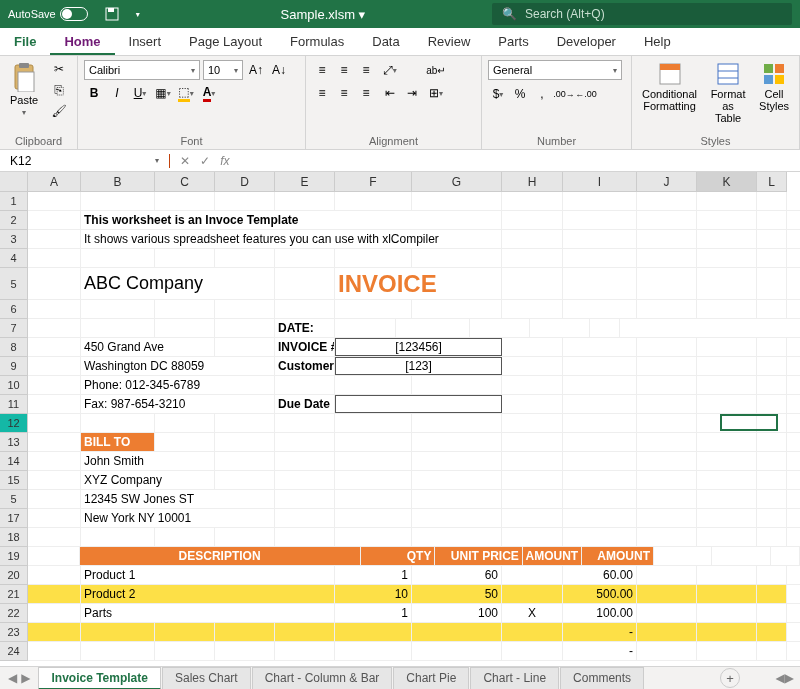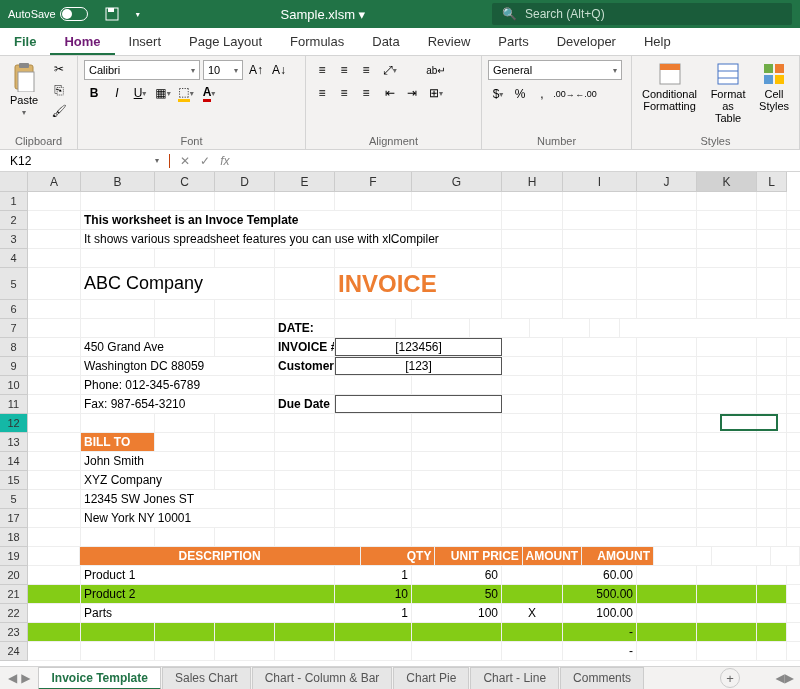--- a/index.html
+++ b/index.html
@@ -63,21 +63,21 @@
 
 .cells { position: absolute; left:28px; top:20px; right:0; bottom:0; }
 .cellrow { display:flex; height:19px; border-bottom:1px solid #eee; }
 .cellrow.tall { height:32px; }
 .cell { border-right:1px solid #eee; padding: 1px 3px; font-size: 12px; display:flex; align-items:center; overflow:hidden; white-space: nowrap; }
 .cell.bold { font-weight: bold; }
 .cell.rt { justify-content: flex-end; }
 .cell.ct { justify-content: center; }
 .cell.bg-orange { background:#ed7d31; color:#fff; font-weight: bold; }
 .cell.bordered { border:1px solid #555; }
-.cell.bg-grey { background:#84cc16; }
+.cell.bg-grey { background:#fde047; }
 .cell.invoice { font-size: 24px; font-weight: bold; color:#ed7d31; }
 .cell.company { font-size: 18px; }
 
 .selection { position:absolute; border:2px solid #217346; pointer-events:none; }
 
 
 .sheetbar { display:flex; height:23px; border-top:1px solid #d4d4d4; align-items:center; background:#f3f2f1; }
 .sheet-nav { display:flex; gap:4px; padding:0 8px; color:#888; }
 .sheettabs { display:flex; flex:1; }
 .stab { padding: 3px 12px; background:#e6e6e6; border:1px solid #ccc; border-bottom:none; font-size:12px; color:#555; margin-right:1px; }

